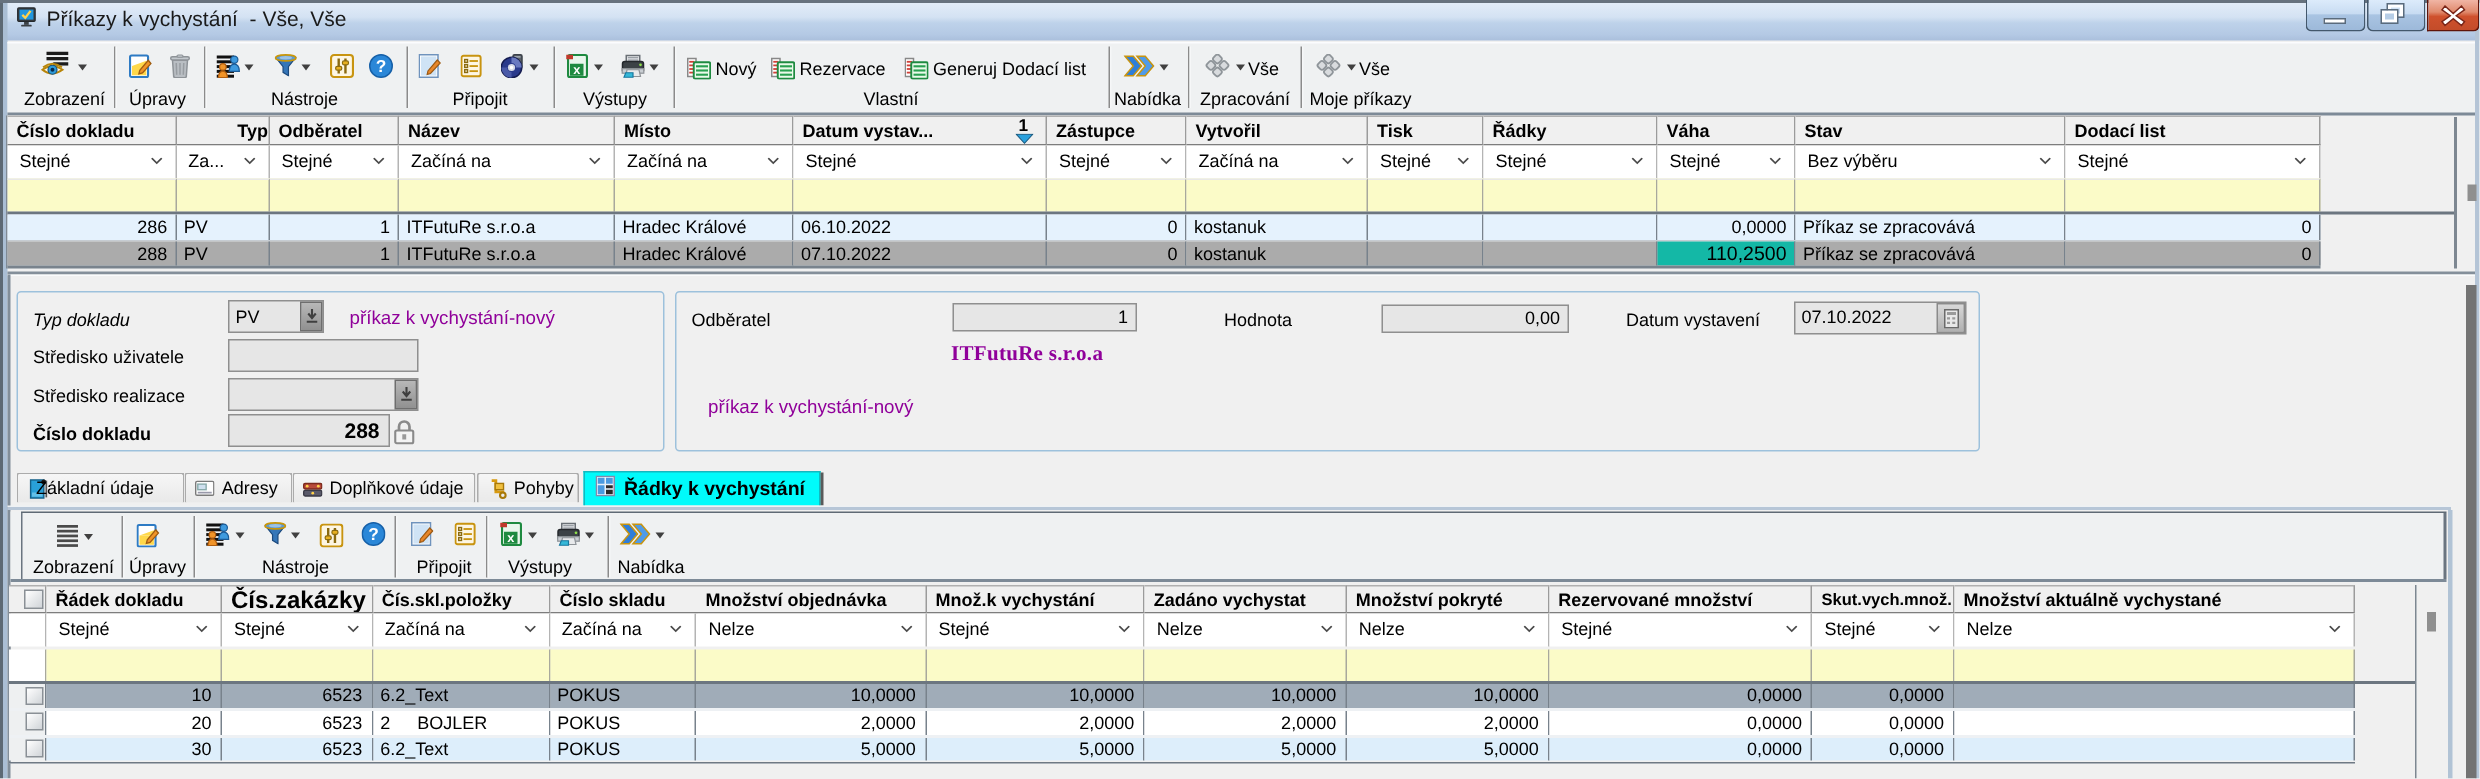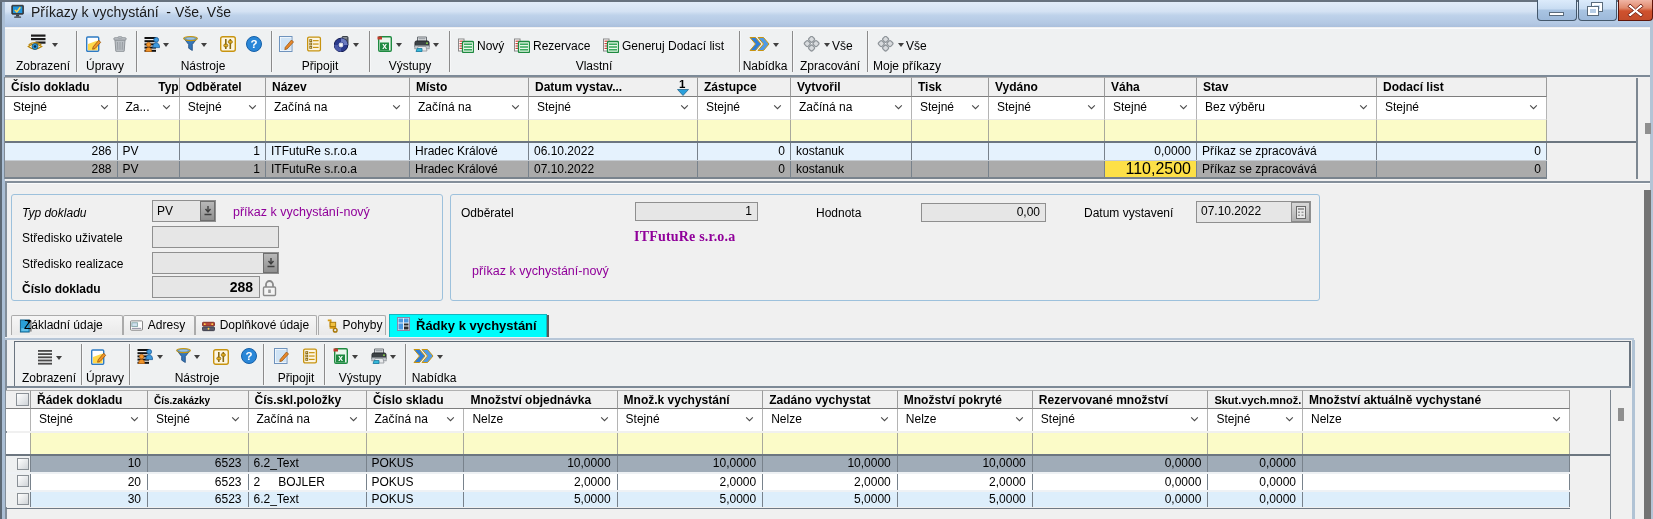--- a/index.html
+++ b/index.html
@@ -233,21 +233,21 @@
 <div class="abs" style="left:4px;top:77px;width:1px;height:102px;background:#808a94;"></div>
 <div class="hdrcell" style="left:5px;top:77px;width:112.5px;height:19.5px;padding-left:6px;font-size:12px;border-bottom:1.5px solid #7d7d7d;border-top:1px solid #b0b0b0;">Číslo dokladu</div>
 <div class="hdrcell" style="left:117.5px;top:77px;width:62.19999999999999px;height:19.5px;padding-left:6px;font-size:12px;border-bottom:1.5px solid #7d7d7d;border-top:1px solid #b0b0b0;text-align:right;">Typ</div>
 <div class="hdrcell" style="left:179.7px;top:77px;width:86.30000000000001px;height:19.5px;padding-left:6px;font-size:12px;border-bottom:1.5px solid #7d7d7d;border-top:1px solid #b0b0b0;">Odběratel</div>
 <div class="hdrcell" style="left:266px;top:77px;width:144px;height:19.5px;padding-left:6px;font-size:12px;border-bottom:1.5px solid #7d7d7d;border-top:1px solid #b0b0b0;">Název</div>
 <div class="hdrcell" style="left:410px;top:77px;width:119px;height:19.5px;padding-left:6px;font-size:12px;border-bottom:1.5px solid #7d7d7d;border-top:1px solid #b0b0b0;">Místo</div>
 <div class="hdrcell" style="left:529px;top:77px;width:169px;height:19.5px;padding-left:6px;font-size:12px;border-bottom:1.5px solid #7d7d7d;border-top:1px solid #b0b0b0;">Datum vystav...</div>
 <div class="hdrcell" style="left:698px;top:77px;width:93px;height:19.5px;padding-left:6px;font-size:12px;border-bottom:1.5px solid #7d7d7d;border-top:1px solid #b0b0b0;">Zástupce</div>
 <div class="hdrcell" style="left:791px;top:77px;width:121px;height:19.5px;padding-left:6px;font-size:12px;border-bottom:1.5px solid #7d7d7d;border-top:1px solid #b0b0b0;">Vytvořil</div>
 <div class="hdrcell" style="left:912px;top:77px;width:77px;height:19.5px;padding-left:6px;font-size:12px;border-bottom:1.5px solid #7d7d7d;border-top:1px solid #b0b0b0;">Tisk</div>
-<div class="hdrcell" style="left:989px;top:77px;width:116px;height:19.5px;padding-left:6px;font-size:12px;border-bottom:1.5px solid #7d7d7d;border-top:1px solid #b0b0b0;">Vydáno</div>
+<div class="hdrcell" style="left:989px;top:77px;width:116px;height:19.5px;padding-left:6px;font-size:12px;border-bottom:1.5px solid #7d7d7d;border-top:1px solid #b0b0b0;">Řádky</div>
 <div class="hdrcell" style="left:1105px;top:77px;width:92px;height:19.5px;padding-left:6px;font-size:12px;border-bottom:1.5px solid #7d7d7d;border-top:1px solid #b0b0b0;">Váha</div>
 <div class="hdrcell" style="left:1197px;top:77px;width:180px;height:19.5px;padding-left:6px;font-size:12px;border-bottom:1.5px solid #7d7d7d;border-top:1px solid #b0b0b0;">Stav</div>
 <div class="hdrcell" style="left:1377px;top:77px;width:170px;height:19.5px;padding-left:6px;font-size:12px;border-bottom:1.5px solid #7d7d7d;border-top:1px solid #b0b0b0;">Dodací list</div>
 <div class="abs" style="left:679px;top:77.5px;font-size:11.5px;font-weight:bold;">1</div>
 <svg class="abs" style="left:677px;top:89px;" width="12" height="7" viewBox="0 0 12 7">
     <path d="M0.5 0.5 L11.5 0.5 L6 6.5 Z" fill="#2aa0dc" stroke="#1a5a80" stroke-width="0.7"></path>
   </svg>
 <div class="fcell" style="left:5px;top:96.5px;width:112.5px;height:22px;padding-left:8px;font-size:12px;">Stejné<svg class="chev" style="right:8px;top:8px;" width="10" height="6" viewBox="0 0 10 6">
       <path d="M1 0.5 L5 4.5 L9 0.5" fill="none" stroke="#4a4a4a" stroke-width="1.3"></path>
     </svg></div>
@@ -318,21 +318,21 @@
 <div class="dcell" style="left:5px;top:161.3px;width:112.5px;height:16px;background:#ababab;line-height:16px;font-size:12px;padding-right:5px;text-align:right;">288</div>
 <div class="dcell" style="left:117.5px;top:161.3px;width:62.19999999999999px;height:16px;background:#ababab;line-height:16px;font-size:12px;padding-left:5px;text-align:left;">PV</div>
 <div class="dcell" style="left:179.7px;top:161.3px;width:86.30000000000001px;height:16px;background:#ababab;line-height:16px;font-size:12px;padding-right:5px;text-align:right;">1</div>
 <div class="dcell" style="left:266px;top:161.3px;width:144px;height:16px;background:#ababab;line-height:16px;font-size:12px;padding-left:5px;text-align:left;">ITFutuRe s.r.o.a</div>
 <div class="dcell" style="left:410px;top:161.3px;width:119px;height:16px;background:#ababab;line-height:16px;font-size:12px;padding-left:5px;text-align:left;">Hradec Králové</div>
 <div class="dcell" style="left:529px;top:161.3px;width:169px;height:16px;background:#ababab;line-height:16px;font-size:12px;padding-left:5px;text-align:left;">07.10.2022</div>
 <div class="dcell" style="left:698px;top:161.3px;width:93px;height:16px;background:#ababab;line-height:16px;font-size:12px;padding-right:5px;text-align:right;">0</div>
 <div class="dcell" style="left:791px;top:161.3px;width:121px;height:16px;background:#ababab;line-height:16px;font-size:12px;padding-left:5px;text-align:left;">kostanuk</div>
 <div class="dcell" style="left:912px;top:161.3px;width:77px;height:16px;background:#ababab;line-height:16px;font-size:12px;padding-left:5px;text-align:left;"></div>
 <div class="dcell" style="left:989px;top:161.3px;width:116px;height:16px;background:#ababab;line-height:16px;font-size:12px;padding-left:5px;text-align:left;"></div>
-<div class="dcell" style="left:1105px;top:161.3px;width:92px;height:16px;background:#fde047;line-height:16px;font-size:16px;padding-right:5px;text-align:right;">110,2500</div>
+<div class="dcell" style="left:1105px;top:161.3px;width:92px;height:16px;background:#14b8a6;line-height:16px;font-size:13px;padding-right:5px;text-align:right;">110,2500</div>
 <div class="dcell" style="left:1197px;top:161.3px;width:180px;height:16px;background:#ababab;line-height:16px;font-size:12px;padding-left:5px;text-align:left;">Příkaz se zpracovává</div>
 <div class="dcell" style="left:1377px;top:161.3px;width:170px;height:16px;background:#ababab;line-height:16px;font-size:12px;padding-right:5px;text-align:right;">0</div>
 <div class="abs" style="left:5px;top:177.3px;width:1542px;height:1.7px;background:#79838d;"></div>
 <div class="abs" style="left:1636px;top:78px;width:1.6px;height:101px;background:#7d8791;"></div>
 <div class="abs" style="left:1645px;top:123px;width:5.5px;height:11px;background:#8f8f8f;"></div>
 <div class="abs" style="left:5px;top:181.3px;width:1645px;height:2px;background:#848f9a;"></div>
 <div class="abs" style="left:5px;top:183.3px;width:1645px;height:1.2px;background:#fafbfc;"></div>
 <div class="abs" style="left:5px;top:183px;width:2px;height:336px;background:#828e99;"></div>
 <div class="gbox" style="left:10.5px;top:194px;width:432px;height:107px;"></div>
 <div class="gbox" style="left:450px;top:194px;width:870px;height:107px;"></div>
@@ -523,21 +523,21 @@
 <div class="sep1b" style="left:406px;top:344px;height:41px;"></div>
 <svg class="icon" style="left:413px;top:348px;" width="21" height="16" viewBox="0 0 21 16">
     <path d="M1 1.5 L6.5 1.5 L12 8 L6.5 14.5 L1 14.5 L6.5 8 Z" fill="#2f7ed8" stroke="#c89410" stroke-width="1"></path>
     <path d="M9 1.5 L14.5 1.5 L20 8 L14.5 14.5 L9 14.5 L14.5 8 Z" fill="#4f9be8" stroke="#c89410" stroke-width="1"></path>
   </svg>
 <div class="darr" style="left:437px;top:355px;"></div>
 <div class="tlabel" style="left:354px;top:371px;width:160px;font-size:12px;">Nabídka</div>
 <div class="abs" style="left:5.5px;top:389.5px;width:1px;height:119px;background:#808a94;"></div>
 <div class="hdrcell" style="left:6px;top:389.5px;width:25px;height:19.5px;padding-left:6px;font-size:12px;border-bottom:1.5px solid #7d7d7d;border-top:1px solid #b0b0b0;"></div>
 <div class="hdrcell" style="left:31px;top:389.5px;width:117px;height:19.5px;padding-left:6px;font-size:12px;border-bottom:1.5px solid #7d7d7d;border-top:1px solid #b0b0b0;">Řádek dokladu</div>
-<div class="hdrcell" style="left:148px;top:389.5px;width:100.5px;height:19.5px;padding-left:6px;font-size:10px;border-bottom:1.5px solid #7d7d7d;border-top:1px solid #b0b0b0;">Čís.zakázky</div>
+<div class="hdrcell" style="left:148px;top:389.5px;width:100.5px;height:19.5px;padding-left:6px;font-size:16px;border-bottom:1.5px solid #7d7d7d;border-top:1px solid #b0b0b0;">Čís.zakázky</div>
 <div class="hdrcell" style="left:248.5px;top:389.5px;width:118.0px;height:19.5px;padding-left:6px;font-size:12px;border-bottom:1.5px solid #7d7d7d;border-top:1px solid #b0b0b0;">Čís.skl.položky</div>
 <div class="hdrcell" style="left:367px;top:389.5px;width:97.89999999999998px;height:19.5px;padding-left:6px;font-size:12px;border-bottom:1.5px solid #7d7d7d;border-top:1px solid #b0b0b0;">Číslo skladu</div>
 <div class="hdrcell" style="left:464.4px;top:389.5px;width:153.20000000000005px;height:19.5px;padding-left:6px;font-size:12px;border-bottom:1.5px solid #7d7d7d;border-top:1px solid #b0b0b0;">Množství objednávka</div>
 <div class="hdrcell" style="left:617.6px;top:389.5px;width:145.60000000000002px;height:19.5px;padding-left:6px;font-size:12px;border-bottom:1.5px solid #7d7d7d;border-top:1px solid #b0b0b0;">Množ.k vychystání</div>
 <div class="hdrcell" style="left:763.2px;top:389.5px;width:134.5999999999999px;height:19.5px;padding-left:6px;font-size:12px;border-bottom:1.5px solid #7d7d7d;border-top:1px solid #b0b0b0;">Zadáno vychystat</div>
 <div class="hdrcell" style="left:897.8px;top:389.5px;width:135.0px;height:19.5px;padding-left:6px;font-size:12px;border-bottom:1.5px solid #7d7d7d;border-top:1px solid #b0b0b0;">Množství pokryté</div>
 <div class="hdrcell" style="left:1032.8px;top:389.5px;width:175.60000000000014px;height:19.5px;padding-left:6px;font-size:12px;border-bottom:1.5px solid #7d7d7d;border-top:1px solid #b0b0b0;">Rezervované množství</div>
 <div class="hdrcell" style="left:1208.4px;top:389.5px;width:94.59999999999991px;height:19.5px;padding-left:6px;font-size:11px;border-bottom:1.5px solid #7d7d7d;border-top:1px solid #b0b0b0;">Skut.vych.množ.</div>
 <div class="hdrcell" style="left:1303px;top:389.5px;width:267.4000000000001px;height:19.5px;padding-left:6px;font-size:12px;border-bottom:1.5px solid #7d7d7d;border-top:1px solid #b0b0b0;">Množství aktuálně vychystané</div>
 <div class="abs" style="left:16px;top:392.5px;width:13px;height:13px;background:linear-gradient(135deg,#fff,#d0d4d8);border:1px solid #8a9096;"></div>

